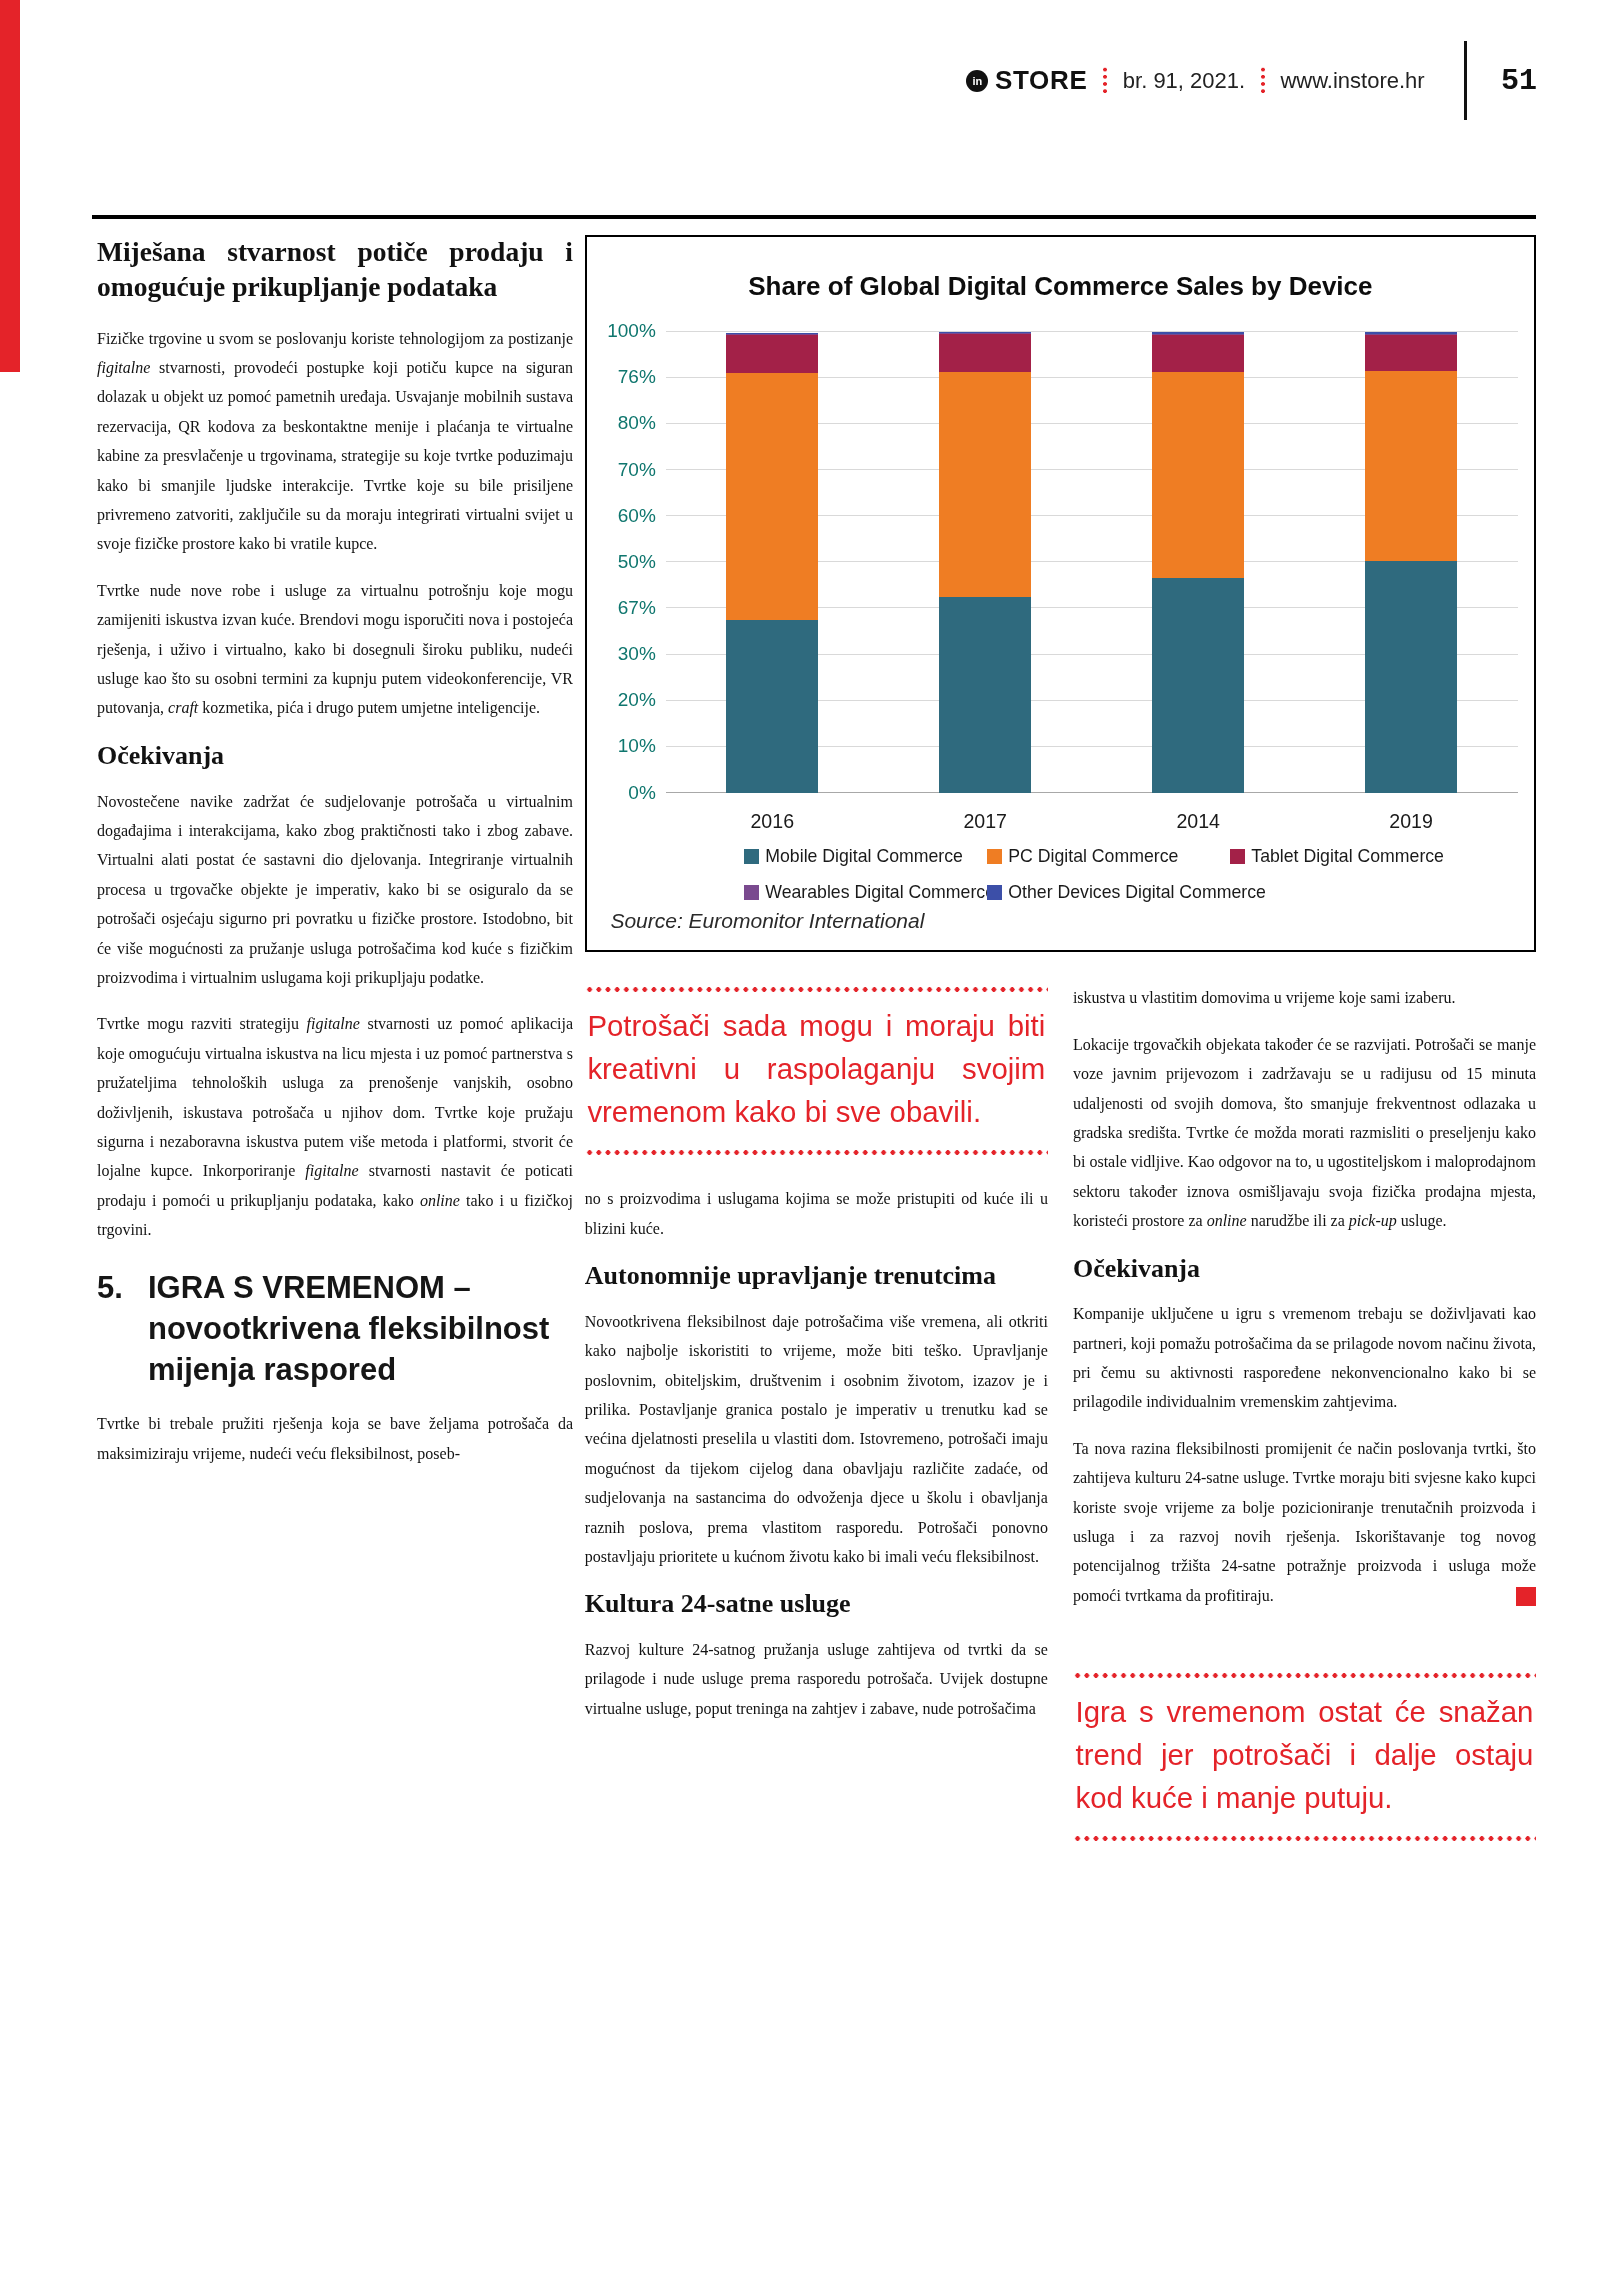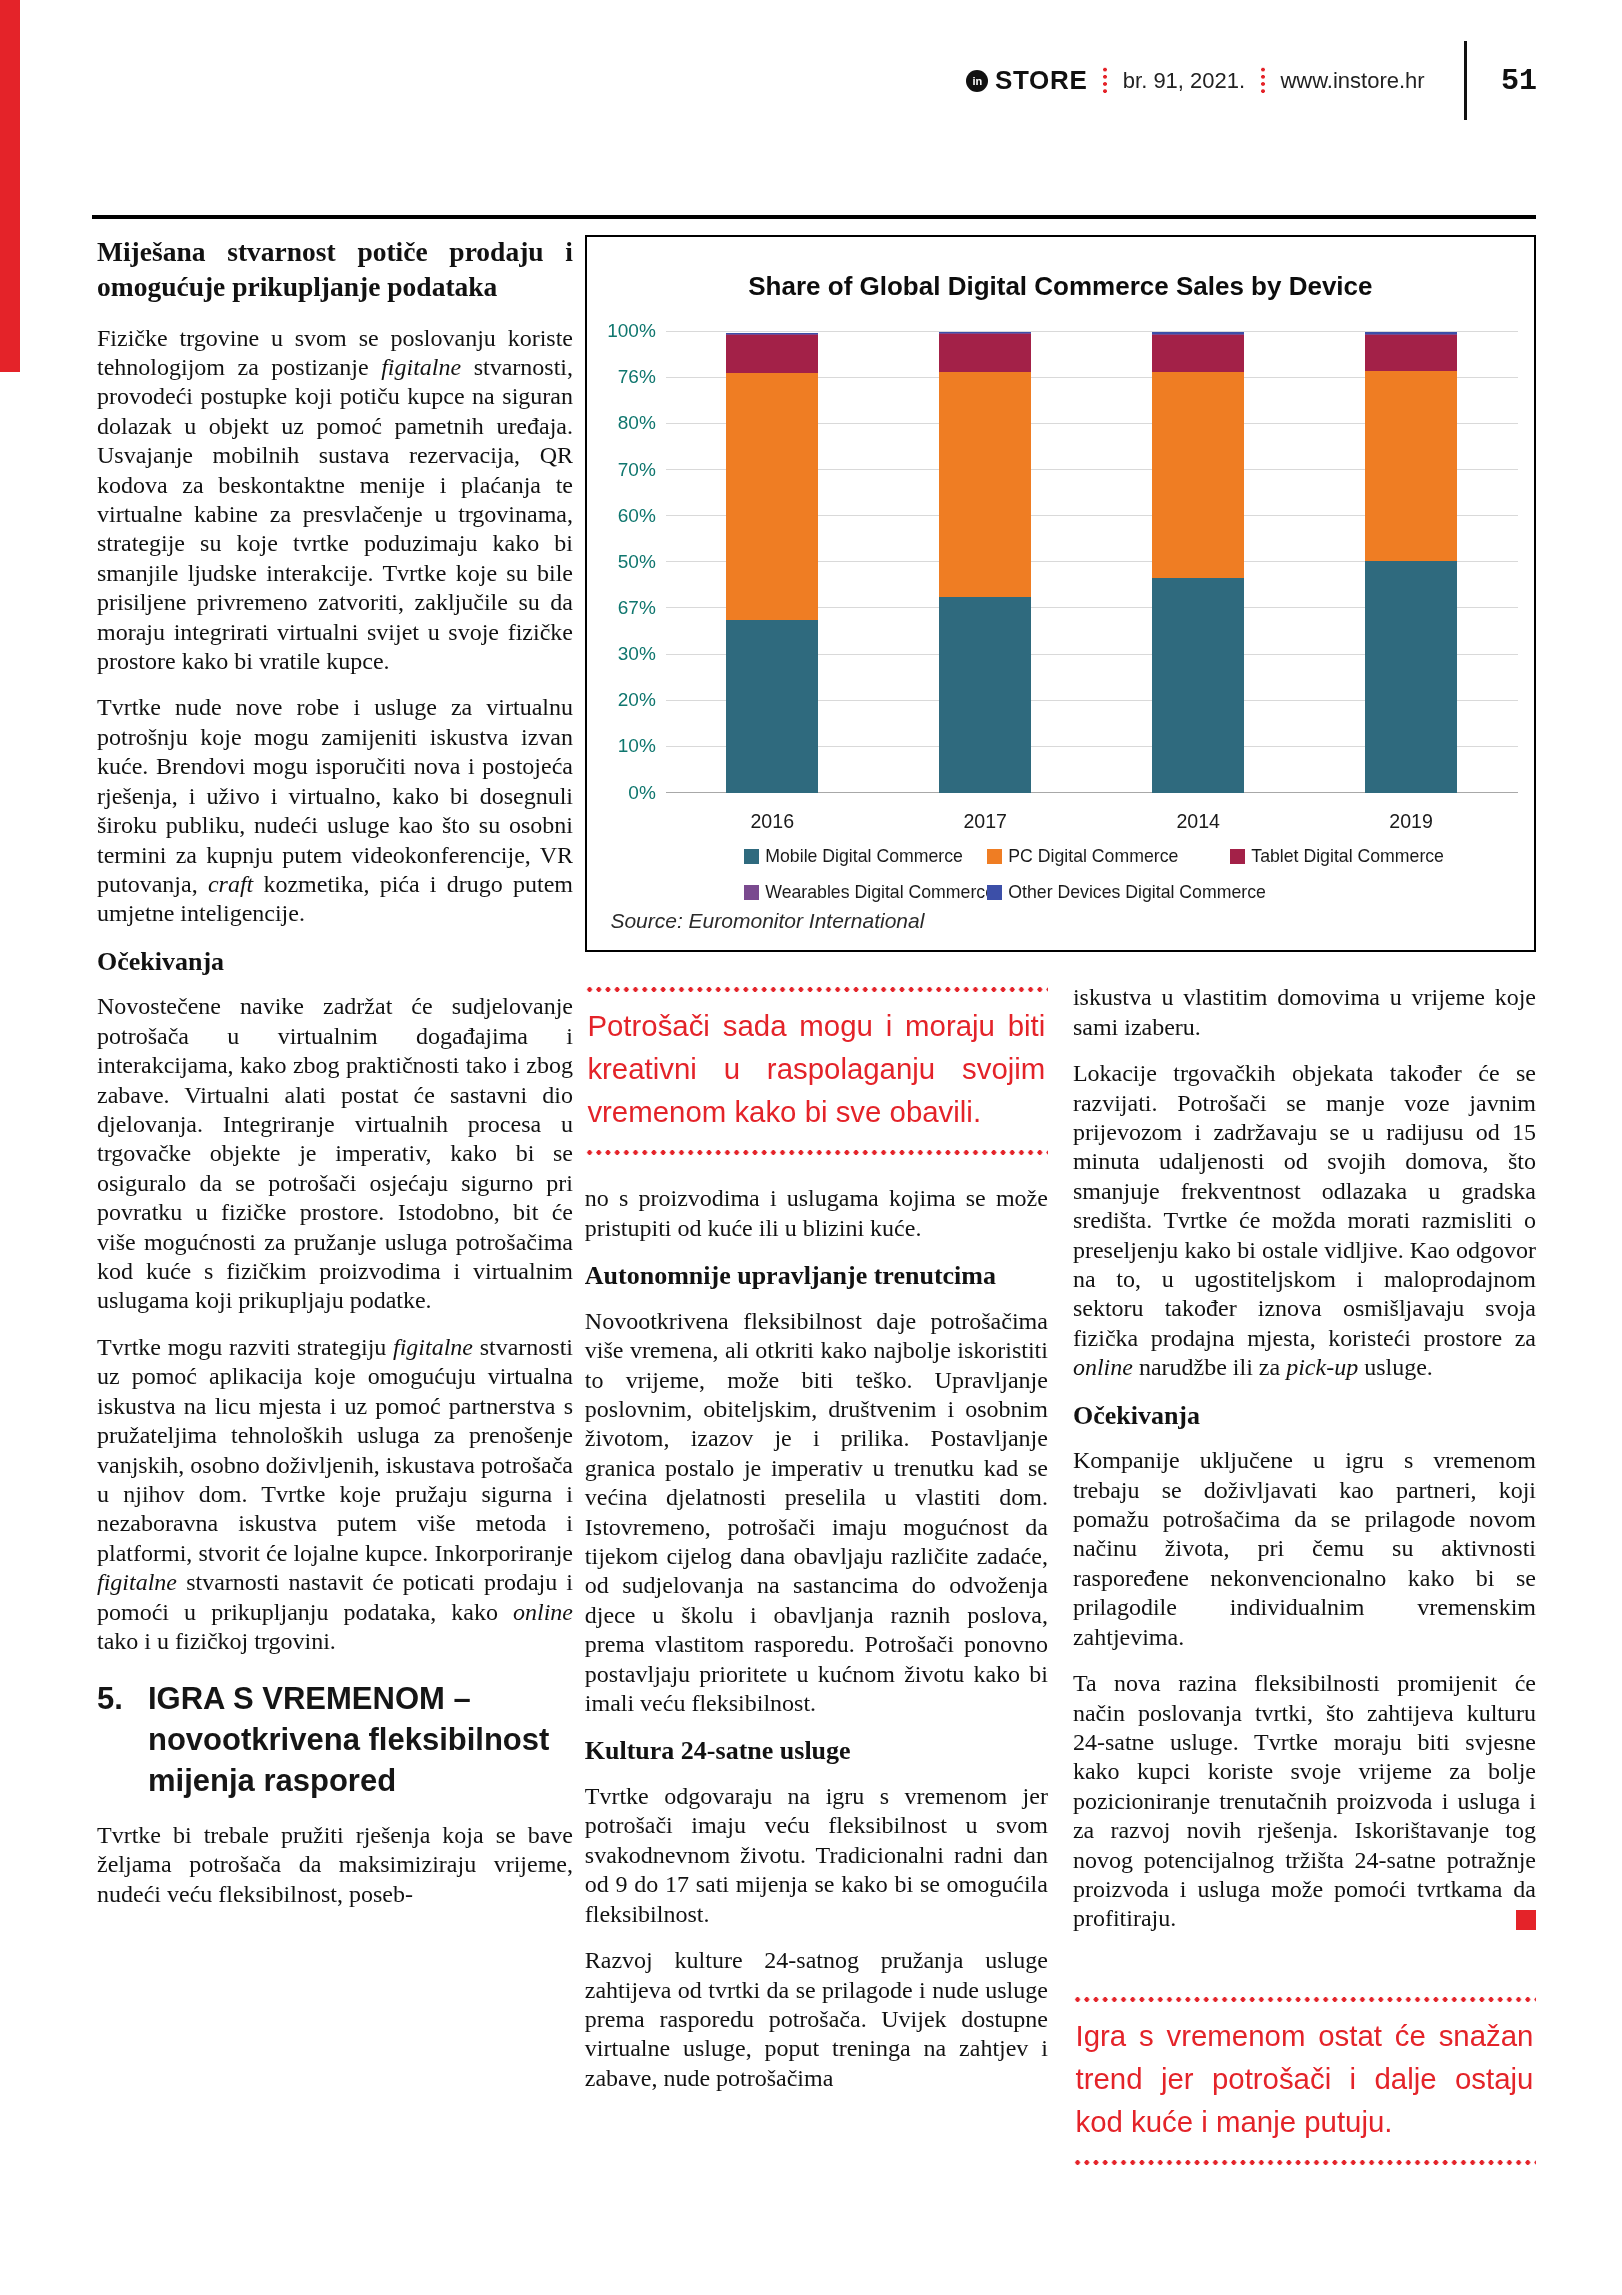--- a/index.html
+++ b/index.html
@@ -25,21 +25,21 @@
   .page-num{font-size:30px;font-weight:bold;color:#111;font-family:Liberation Mono, monospace;}
   .hdr-rule{position:absolute;top:215px;left:92px;right:87px;height:3.9px;background:#000;}
 
   
   .content{position:absolute;top:234px;left:97px;right:87px;display:flex;gap:11.8px;}
   .col-left{width:476px;flex:none;}
   .col-right-wrap{flex:1;display:flex;flex-direction:column;}
   .two-cols{display:flex;gap:25px;margin-top:31px;}
   .two-cols .col{flex:1;min-width:0;}
 
-  p.body{font-size:24px;line-height:29.4px;text-align:justify;margin:0 0 17px 0;}
+  p.body{font-size:16px;line-height:29.4px;text-align:justify;margin:0 0 17px 0;}
   p.body em{font-style:italic;}
   h2.article-head{font-size:27.5px;line-height:35px;font-weight:bold;margin:0 0 19.6px 0;
                   text-align:justify;}
   h3.subhead{font-size:26px;line-height:31px;font-weight:bold;margin:9.2px 0 15.7px 0;}
 
   .num-head{display:flex;margin:22px 0 19.6px 0;font-family:"Liberation Sans",sans-serif;
             font-size:31px;line-height:41px;font-weight:600;color:#161616;}
   .num-head .num{width:51px;flex:none;}
   .num-head .num-text{flex:1;}
 
@@ -214,21 +214,20 @@
       </figure>
 
       <div class="two-cols">
 
         <section class="col">
           <div class="pull-quote">Potrošači sada mogu i moraju biti kreativni u raspolaganju svojim vremenom kako bi sve obavili.</div>
           <p class="body">no s proizvodima i uslugama kojima se može pristupiti od kuće ili u blizini kuće.</p>
           <h3 class="subhead">Autonomnije upravljanje trenutcima</h3>
           <p class="body">Novootkrivena fleksibilnost daje potrošačima više vremena, ali otkriti kako najbolje iskoristiti to vrijeme, može biti teško. Upravljanje poslovnim, obiteljskim, društvenim i osobnim životom, izazov je i prilika. Postavljanje granica postalo je imperativ u trenutku kad se većina djelatnosti preselila u vlastiti dom. Istovremeno, potrošači imaju mogućnost da tijekom cijelog dana obavljaju različite zadaće, od sudjelovanja na sastancima do odvoženja djece u školu i obavljanja raznih poslova, prema vlastitom rasporedu. Potrošači ponovno postavljaju prioritete u kućnom životu kako bi imali veću fleksibilnost.</p>
           <h3 class="subhead">Kultura 24-satne usluge</h3>
-          <p class="body">Tvrtke odgovaraju na igru s vremenom jer potrošači imaju veću fleksibilnost u svom svakodnevnom životu. Tradicionalni radni dan od 9 do 17 sati mijenja se kako bi se omogućila fleksibilnost.</p>
           <p class="body">Razvoj kulture 24-satnog pružanja usluge zahtijeva od tvrtki da se prilagode i nude usluge prema rasporedu potrošača. Uvijek dostupne virtualne usluge, poput treninga na zahtjev i zabave, nude potrošačima</p>
         </section>
 
         <section class="col">
           <p class="body">iskustva u vlastitim domovima u vrijeme koje sami izaberu.</p>
           <p class="body">Lokacije trgovačkih objekata također će se razvijati. Potrošači se manje voze javnim prijevozom i zadržavaju se u radijusu od 15 minuta udaljenosti od svojih domova, što smanjuje frekventnost odlazaka u gradska središta. Tvrtke će možda morati razmisliti o preseljenju kako bi ostale vidljive. Kao odgovor na to, u ugostiteljskom i maloprodajnom sektoru također iznova osmišljavaju svoja fizička prodajna mjesta, koristeći prostore za <em>online</em> narudžbe ili za <em>pick-up</em> usluge.</p>
           <h3 class="subhead">Očekivanja</h3>
           <p class="body">Kompanije uključene u igru s vremenom trebaju se doživljavati kao partneri, koji pomažu potrošačima da se prilagode novom načinu života, pri čemu su aktivnosti raspoređene nekonvencionalno kako bi se prilagodile individualnim vremenskim zahtjevima.</p>
           <p class="body">
             <span>Ta nova razina fleksibilnosti promijenit će način poslovanja tvrtki, što zahtijeva kulturu 24-satne usluge. Tvrtke moraju biti svjesne kako kupci koriste svoje vrijeme za bolje pozicioniranje trenutačnih proizvoda i usluga i za razvoj novih rješenja. Iskorištavanje tog novog potencijalnog tržišta 24-satne potražnje proizvoda i usluga može pomoći tvrtkama da profitiraju.</span>

